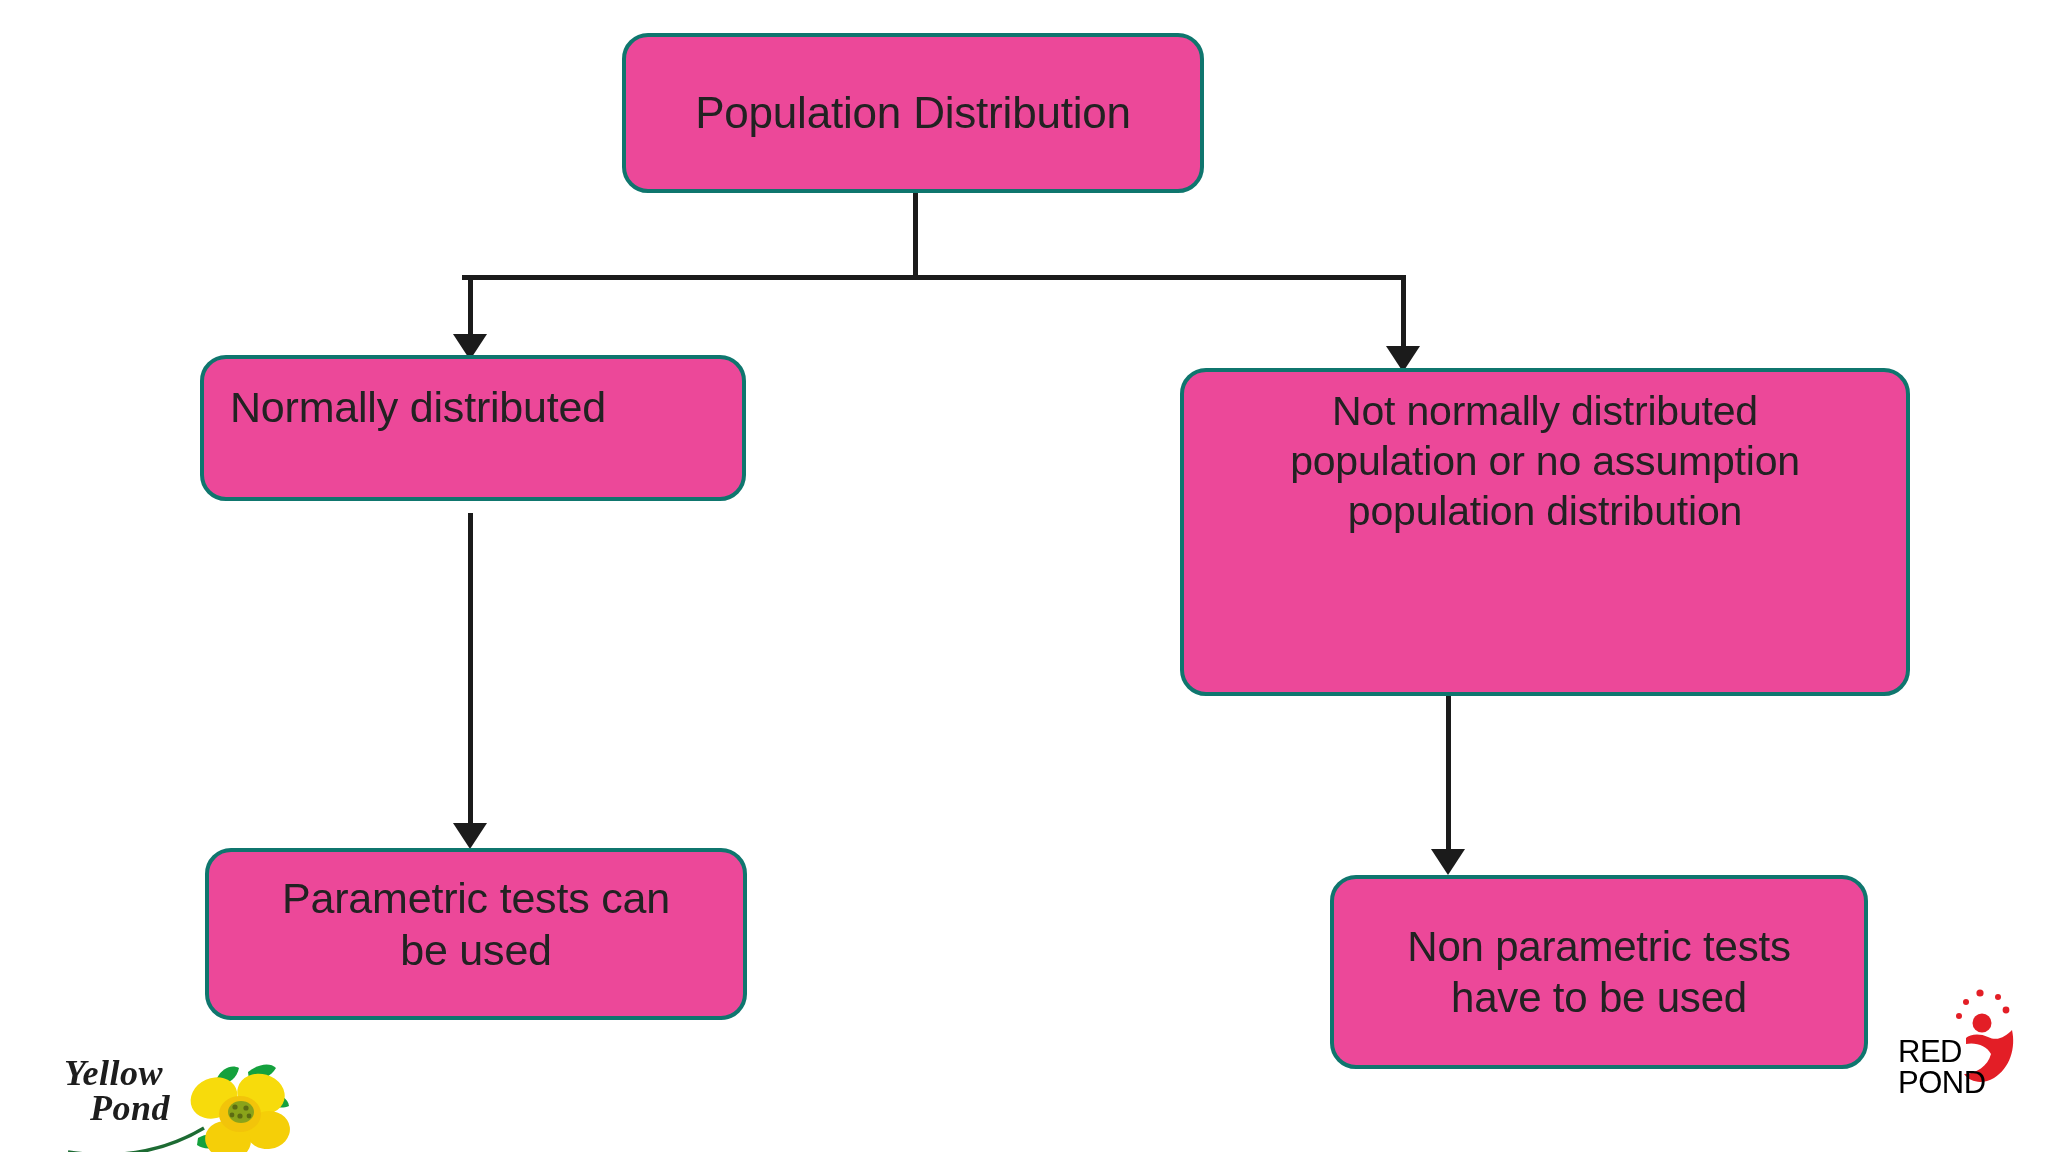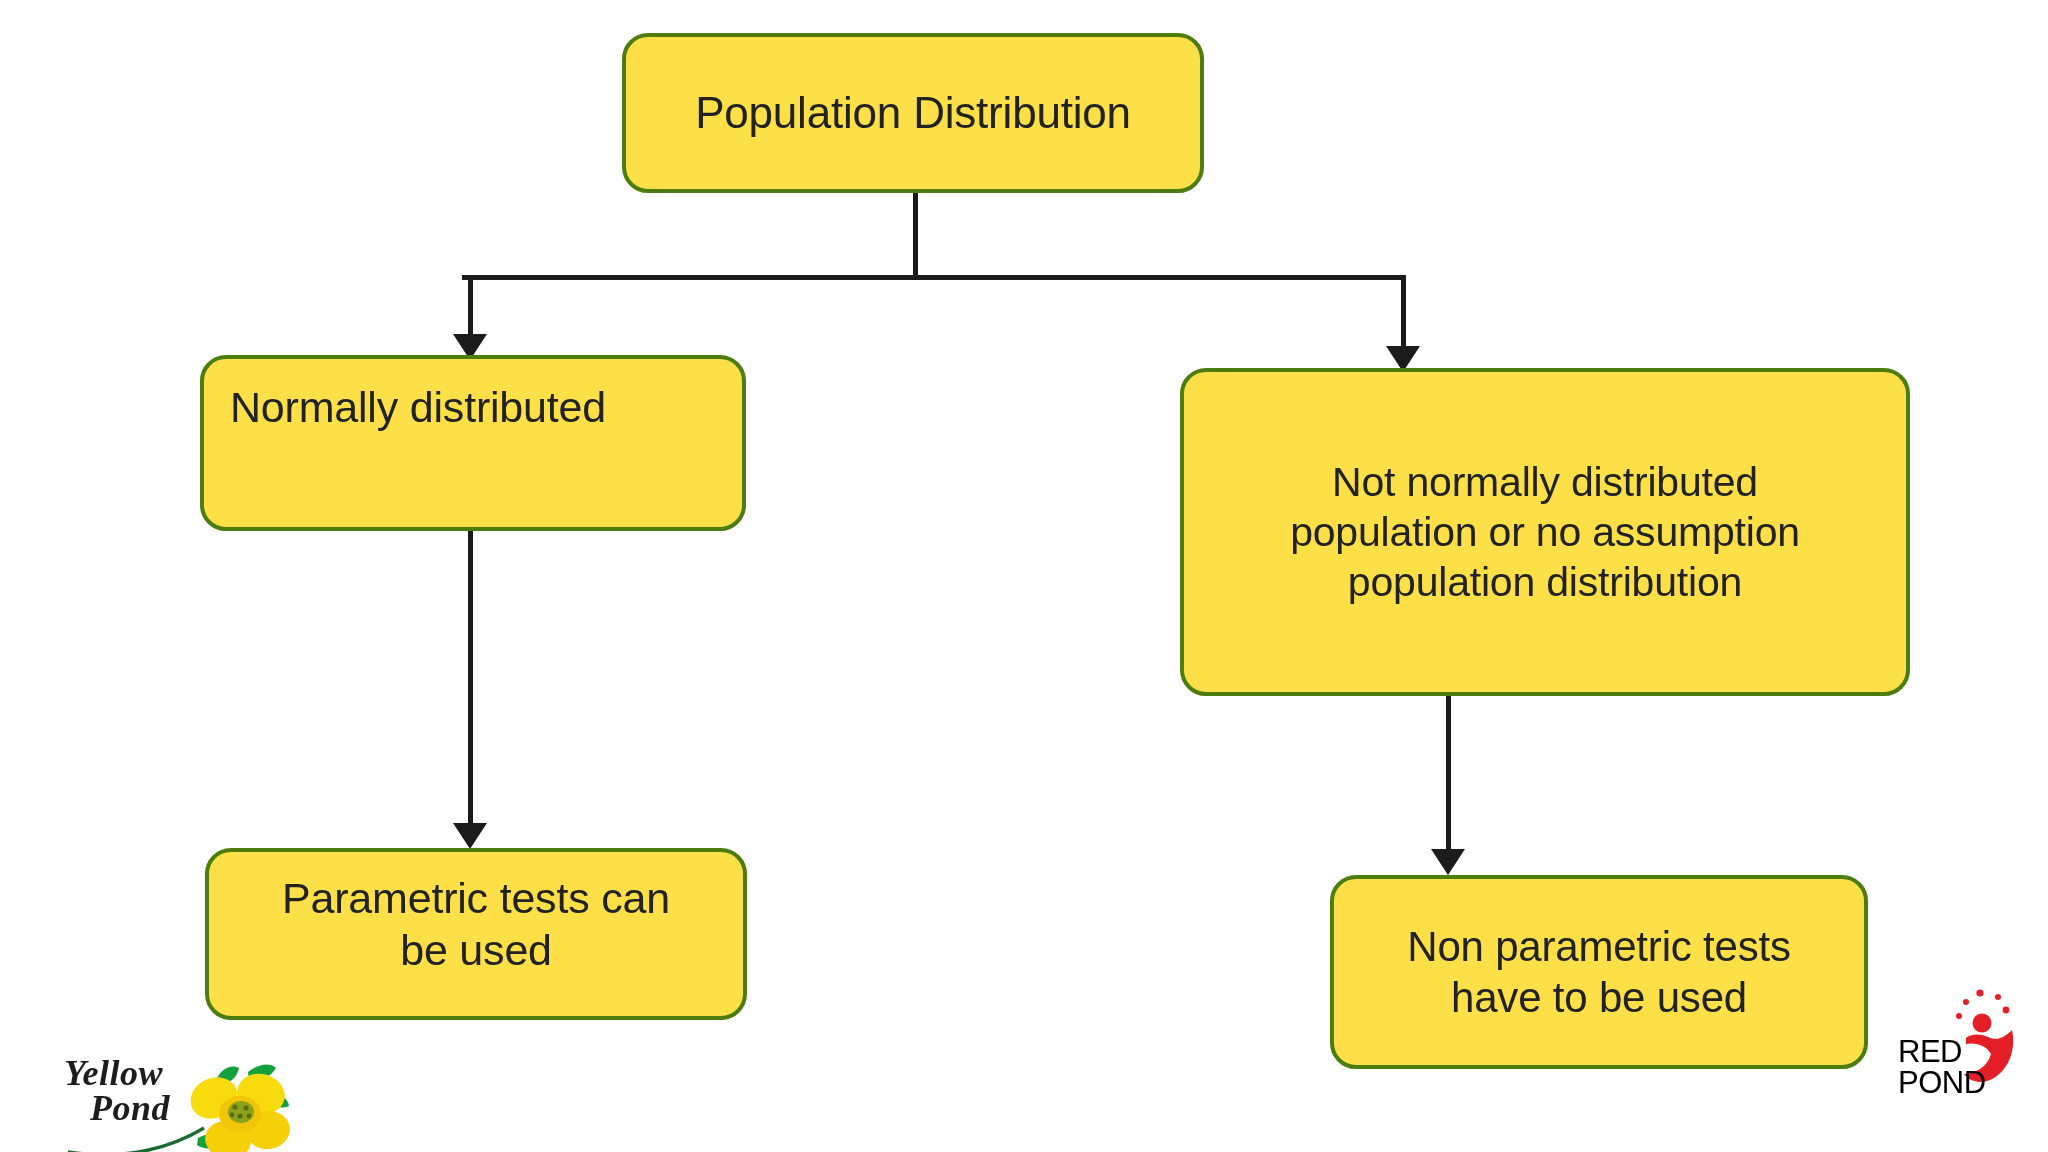--- a/index.html
+++ b/index.html
@@ -20,22 +20,22 @@
     position: absolute;
     left: 0; top: 0;
     width: 2048px;
     height: 1152px;
   }
 
   
   .node {
     position: absolute;
     box-sizing: border-box;
-    background: #fde047;
-    border: 4px solid #4d7c0f;
+    background: #ec4899;
+    border: 4px solid #0f766e;
     border-radius: 26px;
     display: flex;
     padding: 14px 22px;
     line-height: 1.22;
     letter-spacing: -0.2px;
     color: #222222;
     z-index: 3;
   }
   .node span { display: block; width: 100%; }
 
@@ -43,33 +43,33 @@
     left: 622px;  top: 33px;
     width: 582px; height: 160px;
     align-items: center;
     justify-content: center;
     font-size: 44px;
   }
   .node-root span { text-align: center; }
 
   .node-normal {
     left: 200px;  top: 355px;
-    width: 546px; height: 176px;
+    width: 546px; height: 146px;
     align-items: flex-start;
     justify-content: flex-start;
     font-size: 43px;
     padding-top: 22px;
     padding-left: 26px;
   }
   .node-normal span { text-align: left; }
 
   .node-notnormal {
     left: 1180px; top: 368px;
     width: 730px; height: 328px;
-    align-items: center;
+    align-items: flex-start;
     justify-content: center;
     font-size: 41px;
   }
   .node-notnormal span { text-align: center; }
 
   .node-parametric {
     left: 205px;  top: 848px;
     width: 542px; height: 172px;
     align-items: flex-start;
     justify-content: flex-start;

